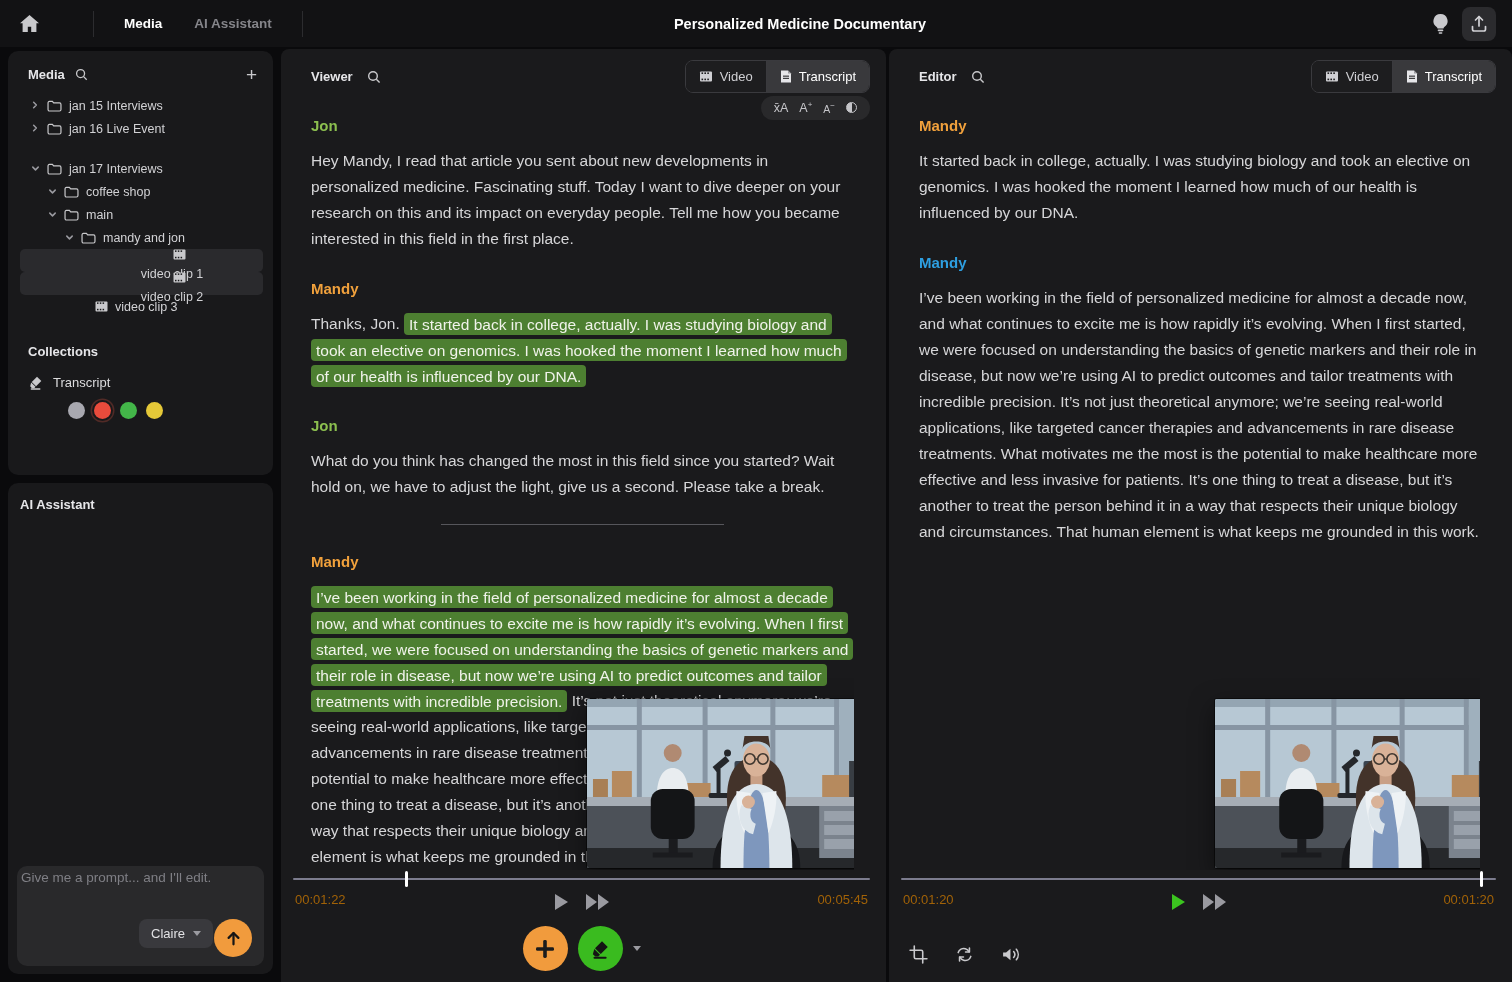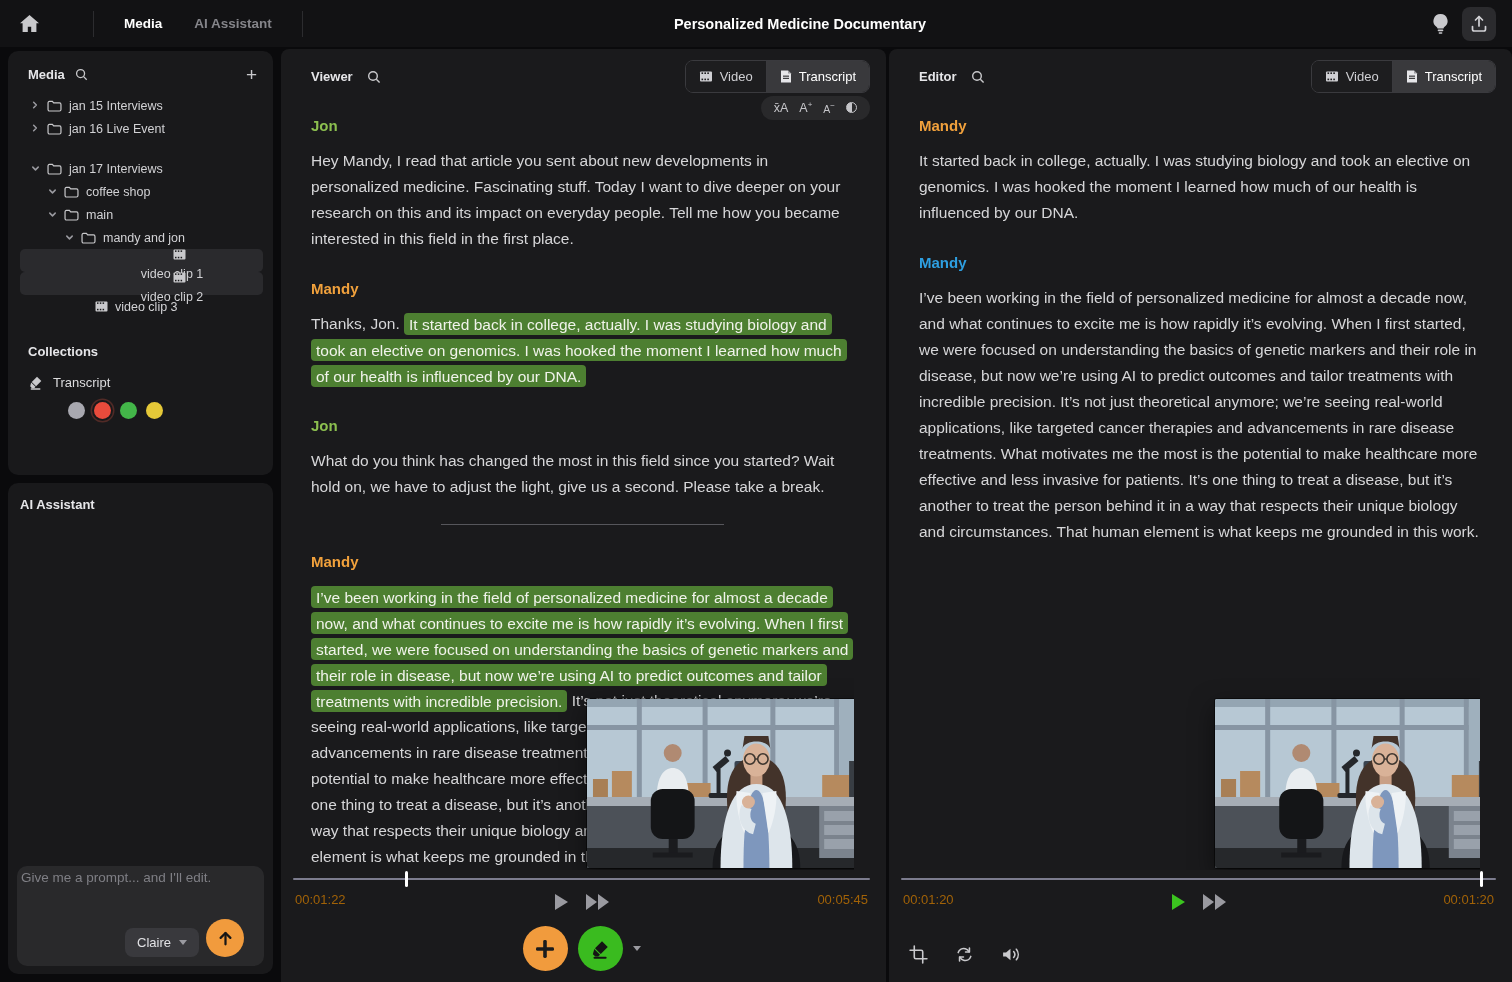--- a/index.html
+++ b/index.html
@@ -40,21 +40,21 @@
   .coll-item .lbl { color:#dcdcde; }
   .dots { display:flex; gap:9px; margin:12px 0 0 40px; }
   .dot { width:17px; height:17px; border-radius:50%; cursor:pointer; }
   .dot.ring { box-shadow:0 0 0 2px #19191b, 0 0 0 3.5px #512a26; }
 
   .ai-panel { flex:1; position:relative; padding:14px 12px; }
   .ai-hint { position:absolute; top:160px; left:50%; transform:translateX(-50%); width:210px; text-align:center; font-size:12.5px; line-height:17px; color:#96969b; }
   .prompt-box { position:absolute; left:9px; right:9px; bottom:8px; height:100px; background:#29292b; border-radius:10px; padding:4px; }
   .prompt-box textarea { width:100%; height:40px; background:transparent; border:none; resize:none; outline:none; color:#d6d6d8; font-size:13.5px; font-family:"Liberation Sans",sans-serif; }
   .prompt-box textarea::placeholder { color:#7f7f85; }
-  .prompt-actions { position:absolute; right:20px; bottom:9px; display:flex; align-items:flex-end; gap:7px; }
+  .prompt-actions { position:absolute; right:12px; bottom:9px; display:flex; align-items:flex-start; gap:1px; }
   .model-pill { background:#39393d; border-radius:8px; padding:7px 12px; font-size:13px; color:#e2e2e5; display:flex; align-items:center; gap:8px; cursor:pointer; }
   .caret-down { width:0; height:0; border-left:4.5px solid transparent; border-right:4.5px solid transparent; border-top:5.5px solid #9a9aa0; }
   .send-btn { width:38px; height:38px; border-radius:50%; background:#F19B3D; display:flex; align-items:center; justify-content:center; cursor:pointer; }
 
   
   .panel { background:#1a1a1c; border-radius:8px 8px 0 0; display:flex; flex-direction:column; position:relative;justify-content:space-between; }
   .viewer-panel { width:605px; }
   .editor-panel { flex:1; }
   .panel-header { display:flex; align-items:center; justify-content:space-between; padding:11px 16px 0 30px; }
   .ph-left { display:flex; align-items:center; gap:14px; color:#c9c9cc; }

